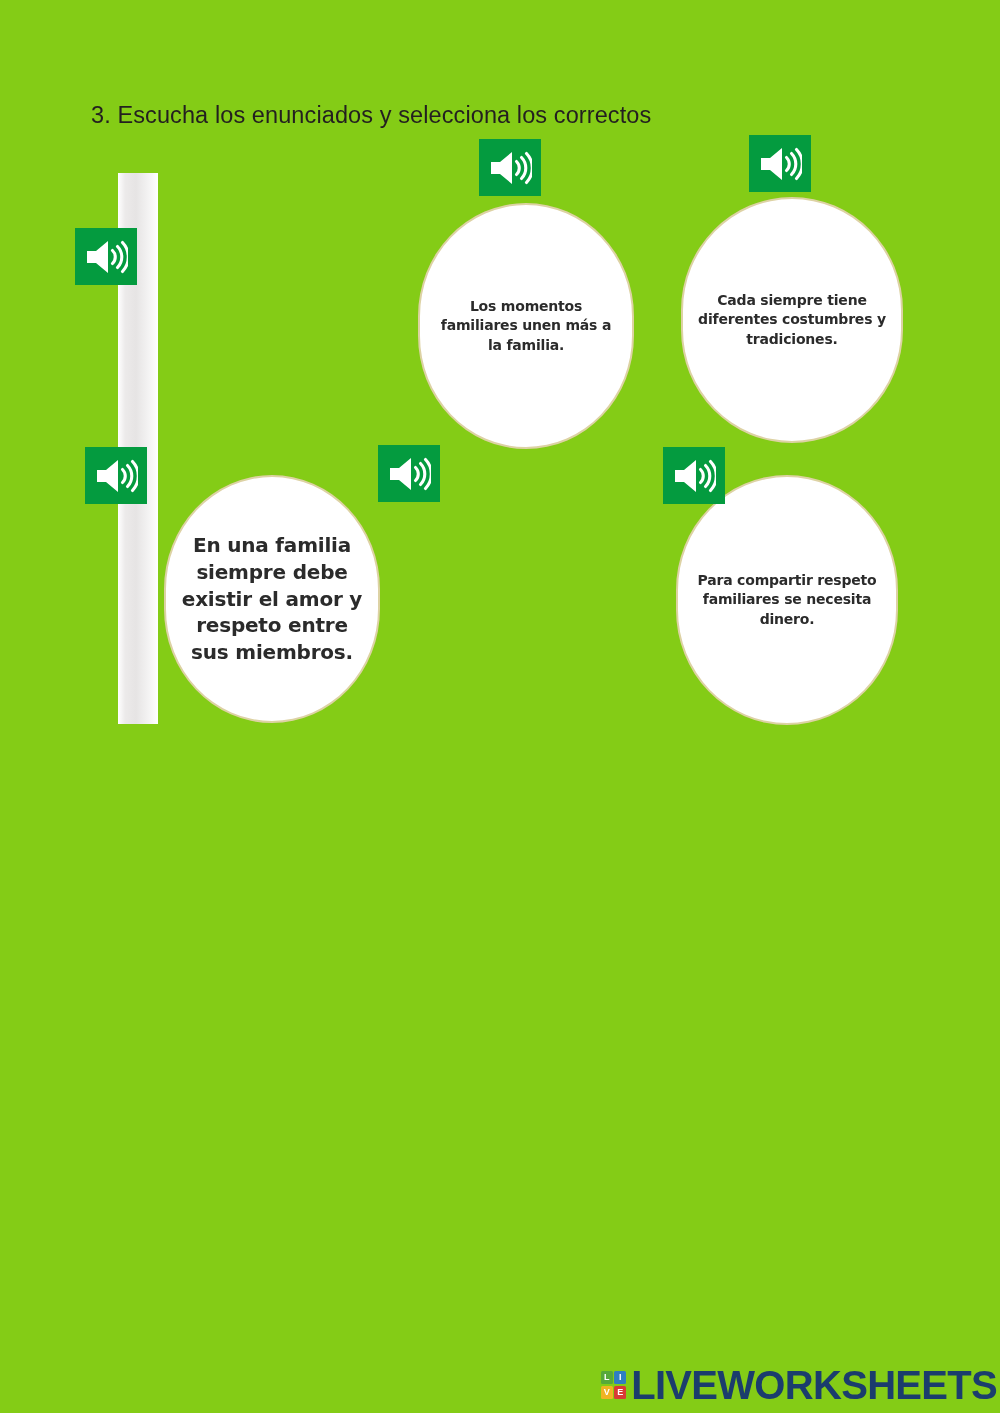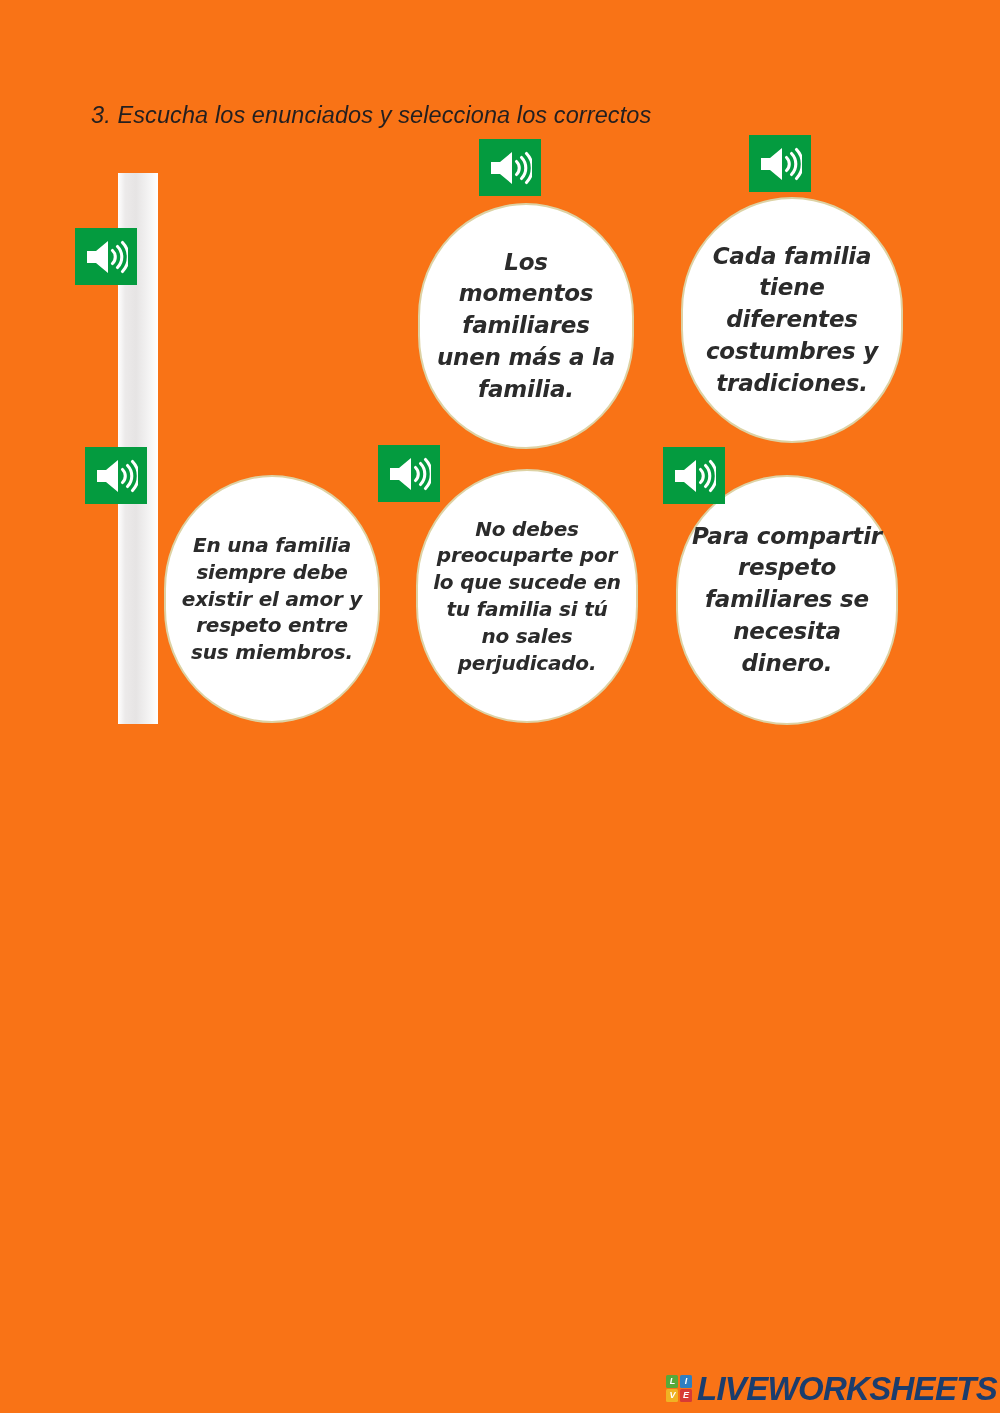--- a/index.html
+++ b/index.html
@@ -11,23 +11,22 @@
   body {
     font-family: "Liberation Sans", sans-serif;
     -webkit-font-smoothing: antialiased;
   }
 
   #page {
     position: relative;
     width: 1000px;
     height: 1413px;
     margin: 0 auto;
-    background: #f97316;
+    background: #84cc16;
     overflow: hidden;
-    font-style: italic;
   }
 
   
   #worksheet-title {
     position: absolute;
     left: 91px;
     top: 101px;
     font-size: 23.5px;
     line-height: 1.2;
     color: #231f20;
@@ -68,21 +67,21 @@
     border-radius: 50% / 46%;
     background: #ffffff;
     display: flex;
     align-items: center;
     justify-content: center;
     text-align: center;
     padding: 6px 14px;
   }
   .statement-text {
     font-family: "DejaVu Sans", sans-serif;
-    font-size: 23px;
+    font-size: 14px;
     line-height: 1.38;
     color: #2b2b2b;
     font-weight: 600;
     letter-spacing: -0.2px;
   }
 
   
   #oval-1 { left: 40px;  top: 24px;  width: 216px; height: 246px; }
   #oval-2 { left: 300px; top: 30px;  width: 216px; height: 246px; }
   #oval-3 { left: 563px; top: 24px;  width: 222px; height: 246px; }
@@ -141,21 +140,21 @@
     color: #ffffff;
     border-radius: 1.5px;
     line-height: 1;
   }
   .lw-tile.green  { background: #57a93a; }
   .lw-tile.blue   { background: #2f7fc1; }
   .lw-tile.yellow { background: #f0b323; }
   .lw-tile.red    { background: #d83a35; }
   #lw-wordmark {
     font-family: "Liberation Sans", sans-serif;
-    font-size: 33px;
+    font-size: 40px;
     font-weight: bold;
     color: #1b3d6d;
     letter-spacing: -0.7px;
     line-height: 1;
   }
 </style>
 </head>
 <body>
 
 <div id="page">
@@ -165,30 +164,27 @@
   <div id="exercise-image">
 
     <div class="scan-shadow"></div>
 
 
     <div class="statement-oval" id="oval-2">
       <span class="statement-text">Los momentos familiares unen más a la familia.</span>
     </div>
 
     <div class="statement-oval" id="oval-3">
-      <span class="statement-text">Cada familia tiene diferentes costumbres y tradiciones.</span>
+      <span class="statement-text">Cada siempre tiene diferentes costumbres y tradiciones.</span>
     </div>
 
     <div class="statement-oval" id="oval-4">
       <span class="statement-text">En una familia siempre debe existir el amor y respeto entre sus miembros.</span>
     </div>
 
-    <div class="statement-oval" id="oval-5">
-      <span class="statement-text">No debes preocuparte por lo que sucede en tu familia si tú no sales perjudicado.</span>
-    </div>
 
     <div class="statement-oval" id="oval-6">
       <span class="statement-text">Para compartir respeto familiares se necesita dinero.</span>
     </div>
 
   </div>
 
   <div class="speaker-button" id="speaker-1">
     <svg width="44" height="38" viewBox="0 0 44 38" aria-hidden="true">
       <path fill="#ffffff" d="M3 13 h9 L24 3 v32 L12 25 H3 z"></path>

